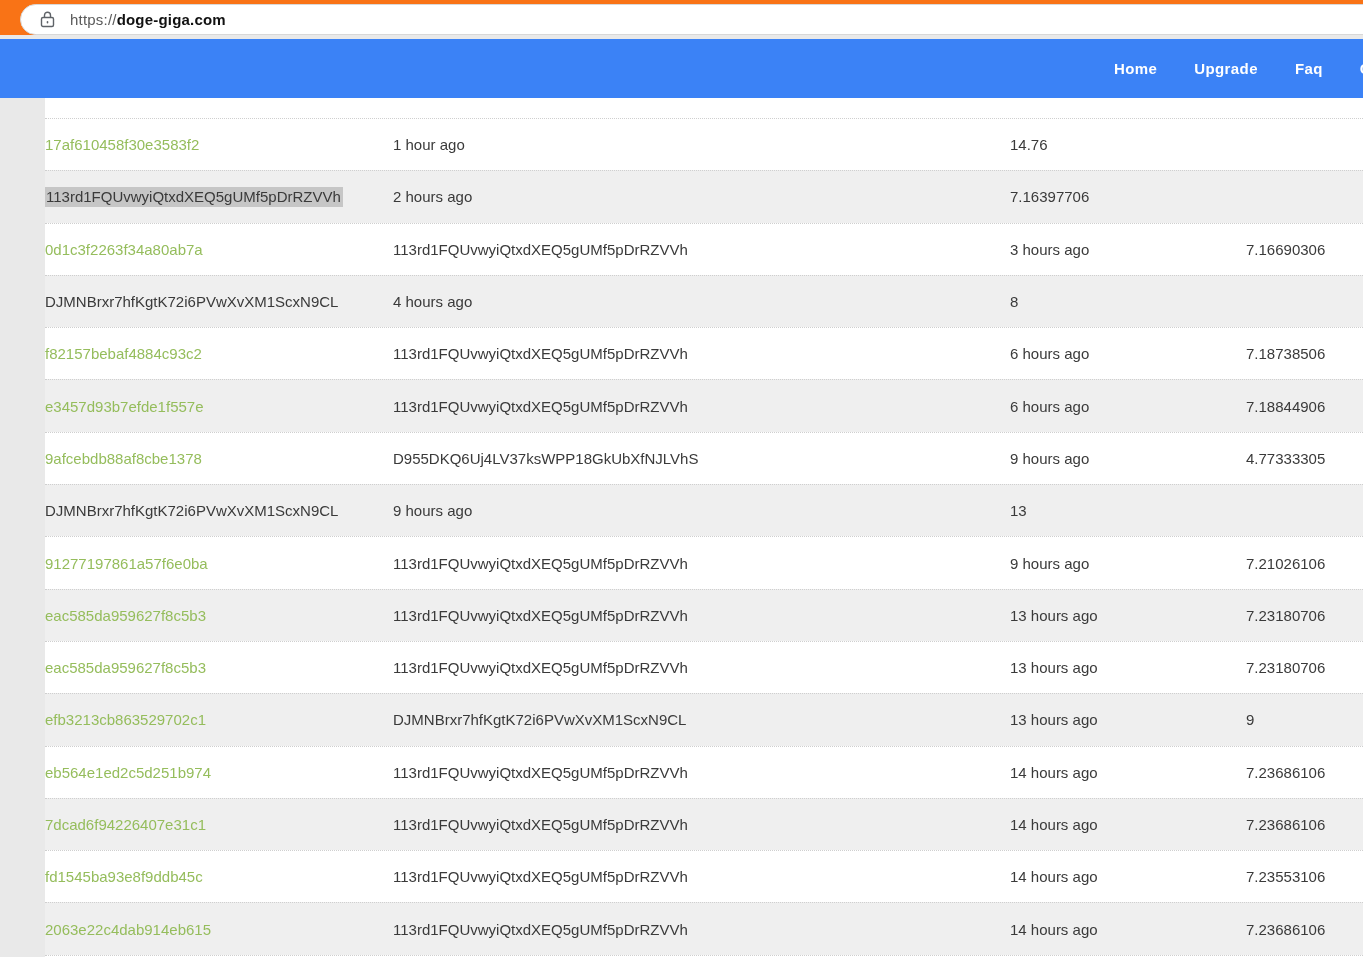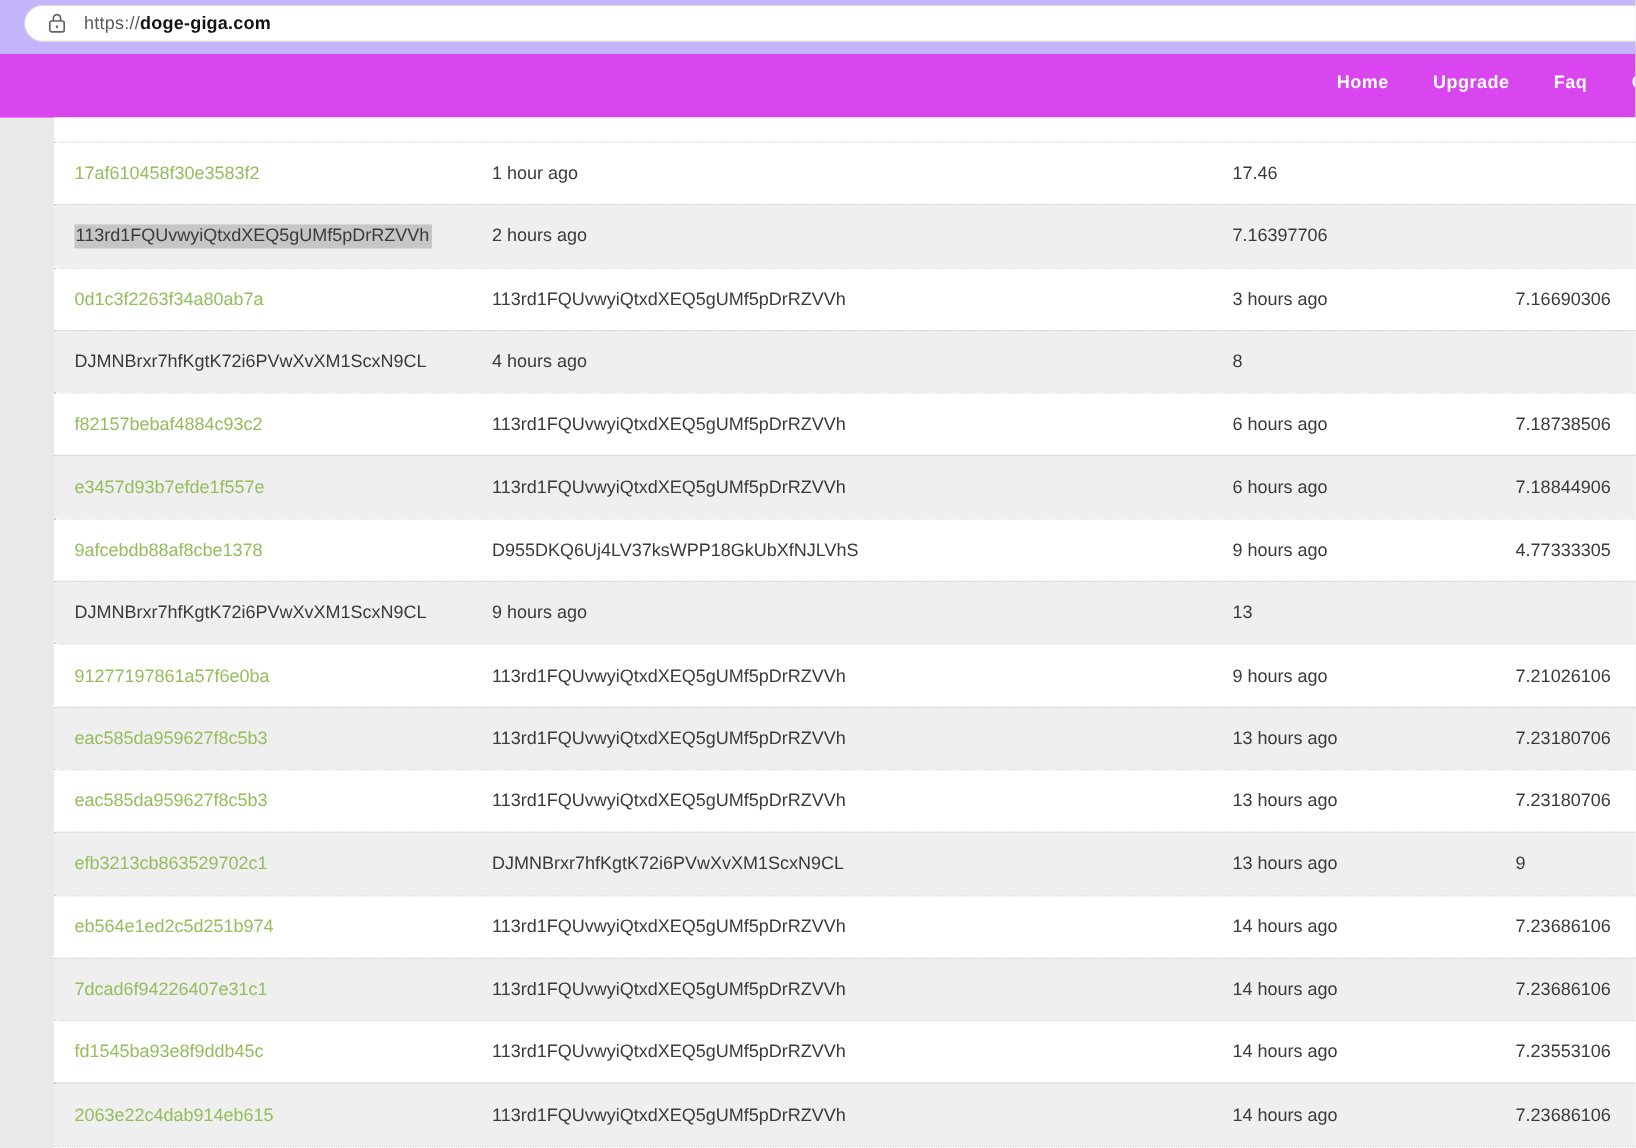--- a/index.html
+++ b/index.html
@@ -5,38 +5,38 @@
   * { margin: 0; padding: 0; box-sizing: border-box; }
   html, body { width: 1363px; height: 957px; overflow: hidden; }
   body {
     font-family: "Liberation Sans", "DejaVu Sans", sans-serif;
     background: #e9e9e9;
     position: relative;
   }
 
   
   .browser-bar {
-    position: absolute; left: 0; top: 0; width: 1363px; height: 45px;
-    background: #c4b5fd; z-index: 5;
+    position: absolute; left: 0; top: 0; width: 1363px; height: 35px;
+    background: #f97316; z-index: 5;
   }
   .address-pill {
     position: absolute; left: 20px; top: 4px; height: 31px; right: -30px;
     background: #ffffff;
     border: 1px solid #d8d8d8;
     border-radius: 16px;
     display: flex; align-items: center;
   }
   .lock-icon { margin-left: 19px; margin-right: 15px; display: flex; align-items: center; }
   .url-text { font-size: 15px; color: #5a5a5a; letter-spacing: 0.2px; }
   .url-domain { font-weight: bold; color: #111111; }
 
   
   .navbar {
     position: absolute; left: 0; top: 39px; width: 1363px; height: 59px;
-    background: #d946ef;
+    background: #3b82f6;
     display: flex; align-items: center; justify-content: flex-end;
     overflow: hidden;
     padding-left: 40px;
   }
   .nav-item {
     color: #ffffff; font-weight: bold; font-size: 15px;
     letter-spacing: 0.4px;
     margin-right: 37px;
     cursor: pointer;
     white-space: nowrap;
@@ -48,21 +48,20 @@
     position: absolute; left: 45px; top: 98px; right: 0; bottom: 0;
     background: #ffffff;
   }
   .row-stub-top { height: 20px; background: #ffffff; }
   .trow {
     height: 52.3px;
     border-top: 1px dotted #cfcfcf;
     display: grid;
     grid-template-columns: 348px 617px 236px 1fr;
     align-items: center;
-    padding-left: 17px;
     background: #ffffff;
     font-size: 15px;
     color: #3a3a3a;
   }
   .trow:nth-child(even) { background: #efefef; }
   .row-stub-bottom { border-top: 1px dotted #cfcfcf; background: #ffffff; height: 10px; }
 
   .txid {
     color: #95bd5c; text-decoration: none; cursor: pointer;
     font-size: 15px;
@@ -94,21 +93,21 @@
 
   <span class="nav-item">C</span>
 </div>
 
 <div class="content">
   <div class="row-stub-top"></div>
   <div id="rows">
   <div class="trow">
     <a class="txid">17af610458f30e3583f2</a>
     <span class="time">1 hour ago</span>
-    <span class="amount">17.46</span>
+    <span class="amount">14.76</span>
   </div>
 
   <div class="trow">
     <span class="addr"><span class="sel">113rd1FQUvwyiQtxdXEQ5gUMf5pDrRZVVh</span></span>
     <span class="time">2 hours ago</span>
     <span class="amount">7.16397706</span>
   </div>
 
   <div class="trow">
     <a class="txid">0d1c3f2263f34a80ab7a</a>

